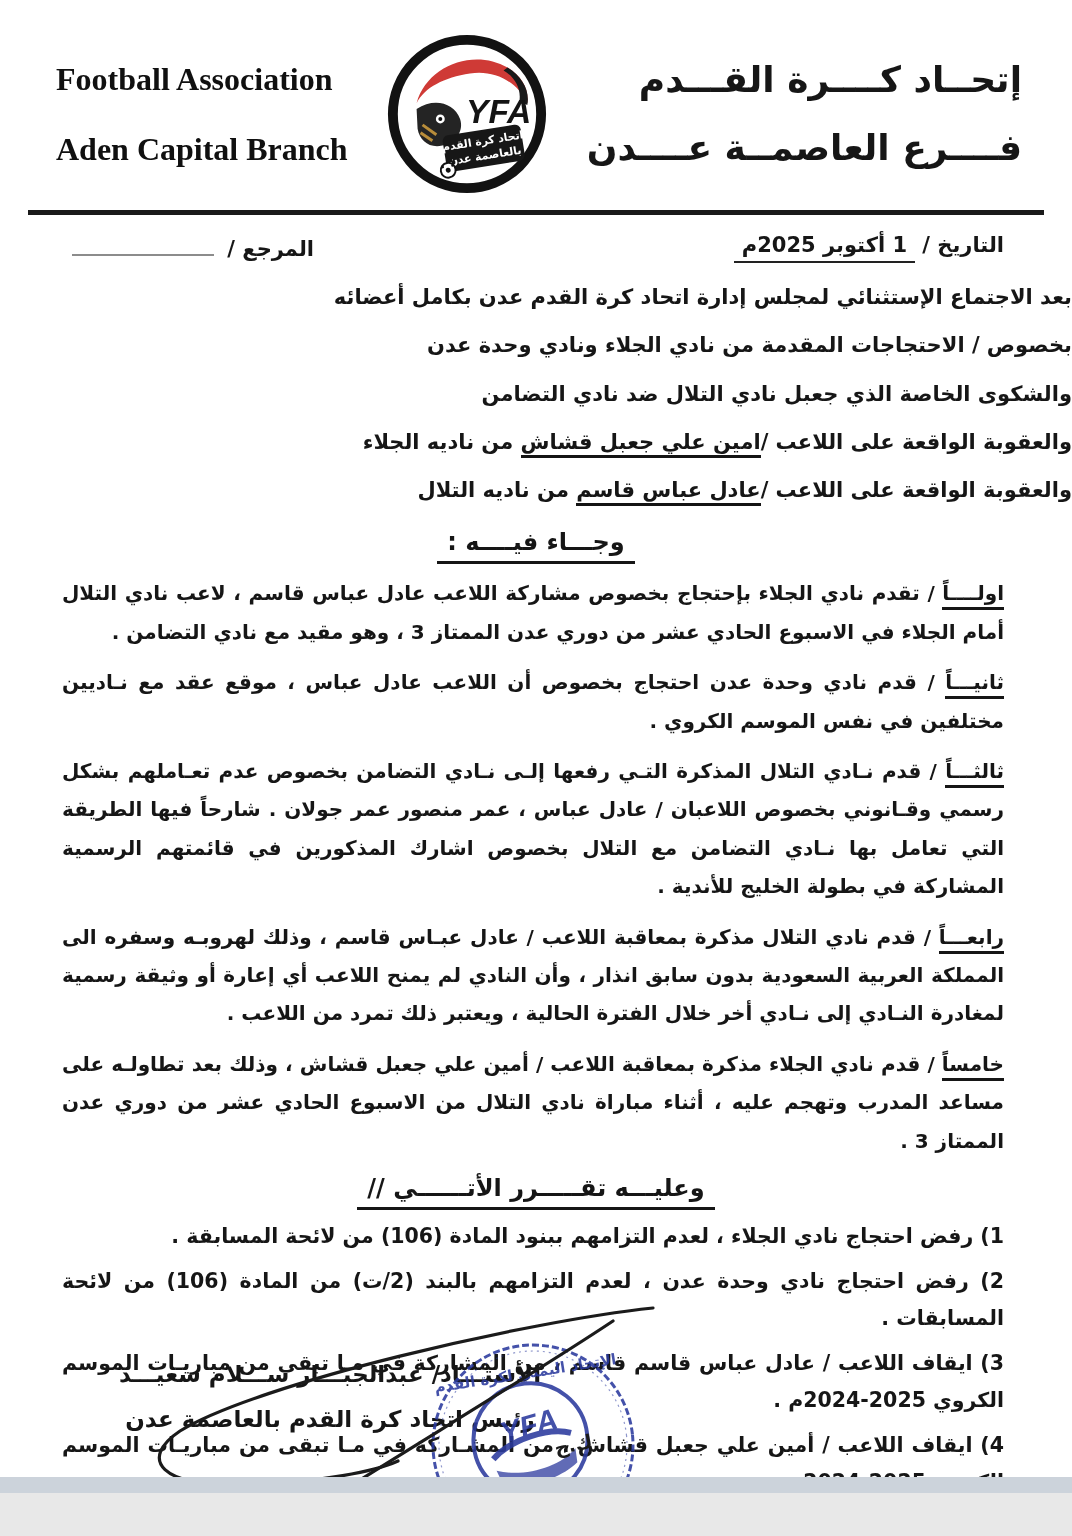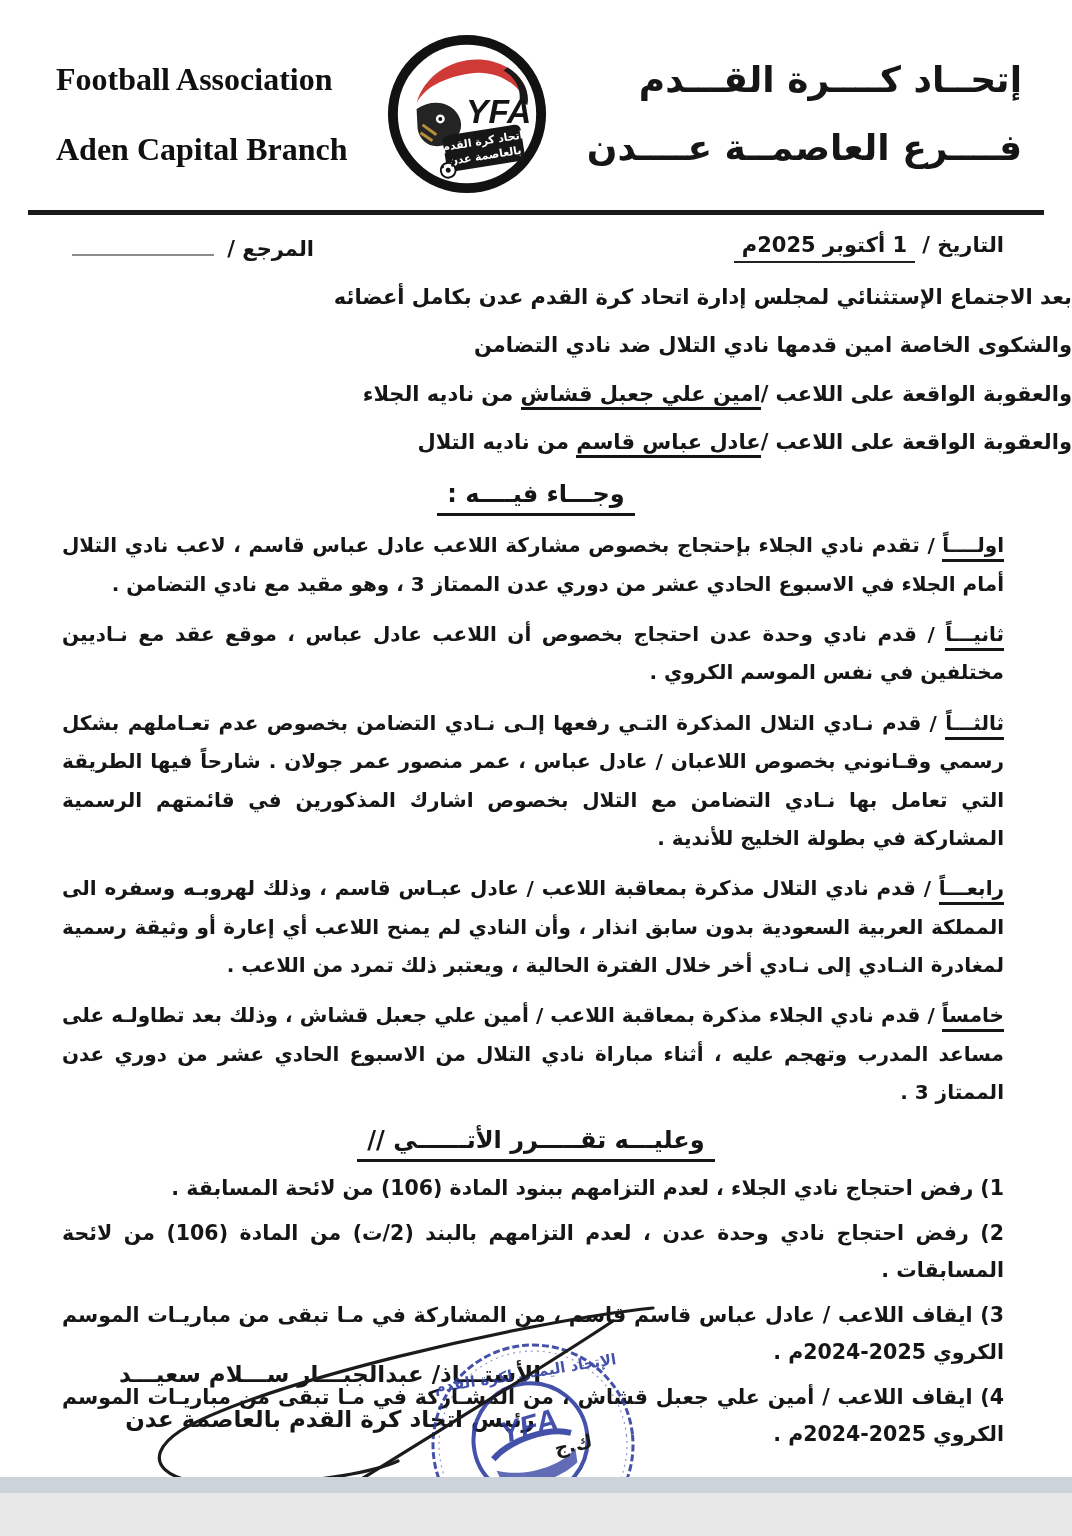--- a/index.html
+++ b/index.html
@@ -88,21 +88,22 @@
       <span class="date-u">1 أكتوبر 2025م</span>
     </div>
     <div>
       <span>المرجع /</span>
       <span class="refline"></span>
     </div>
   </div>
 
   <section class="subject">
     <div>بعد الاجتماع الإستثنائي لمجلس إدارة اتحاد كرة القدم عدن بكامل أعضائه</div>
-    <div>والشكوى الخاصة امين قدمها نادي التلال ضد نادي التضامن</div>
+    <div>بخصوص / الاحتجاجات المقدمة من نادي الجلاء ونادي وحدة عدن</div>
+    <div>والشكوى الخاصة الذي جعبل نادي التلال ضد نادي التضامن</div>
     <div><span>والعقوبة الواقعة على اللاعب /</span><span class="uname">امين علي جعبل قشاش</span><span> من ناديه الجلاء</span></div>
     <div><span>والعقوبة الواقعة على اللاعب /</span><span class="uname">عادل عباس قاسم</span><span>  من ناديه التلال</span></div>
   </section>
 
   <h3 class="center-h">وجـــاء فيــــه :</h3>
 
   <section class="paras">
     <p class="para"><span class="lead">اولــــاً</span> <span>/ تقدم نادي الجلاء بإحتجاج بخصوص مشاركة اللاعب عادل عباس قاسم ، لاعب نادي التلال أمام الجلاء في الاسبوع الحادي عشر من دوري عدن الممتاز 3 ، وهو مقيد مع نادي التضامن .</span></p>
     <p class="para"><span class="lead">ثانيـــاً</span> <span>/ قدم نادي وحدة عدن احتجاج بخصوص أن اللاعب عادل عباس ، موقع عقد مع نـاديين مختلفين في نفس الموسم الكروي .</span></p>
     <p class="para"><span class="lead">ثالثـــاً</span> <span>/ قدم نـادي التلال المذكرة التـي رفعها إلـى نـادي التضامن بخصوص عدم تعـاملهم بشكل رسمي وقـانوني بخصوص اللاعبان / عادل عباس ، عمر منصور عمر جولان . شارحاً فيها الطريقة التي تعامل بها نـادي التضامن مع التلال بخصوص اشارك المذكورين في قائمتهم الرسمية المشاركة في بطولة الخليج للأندية .</span></p>

